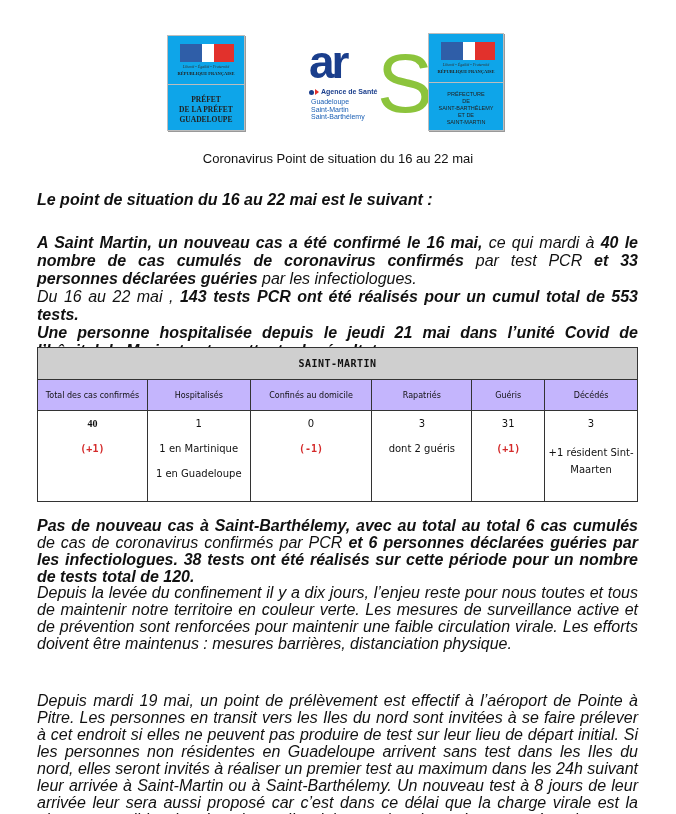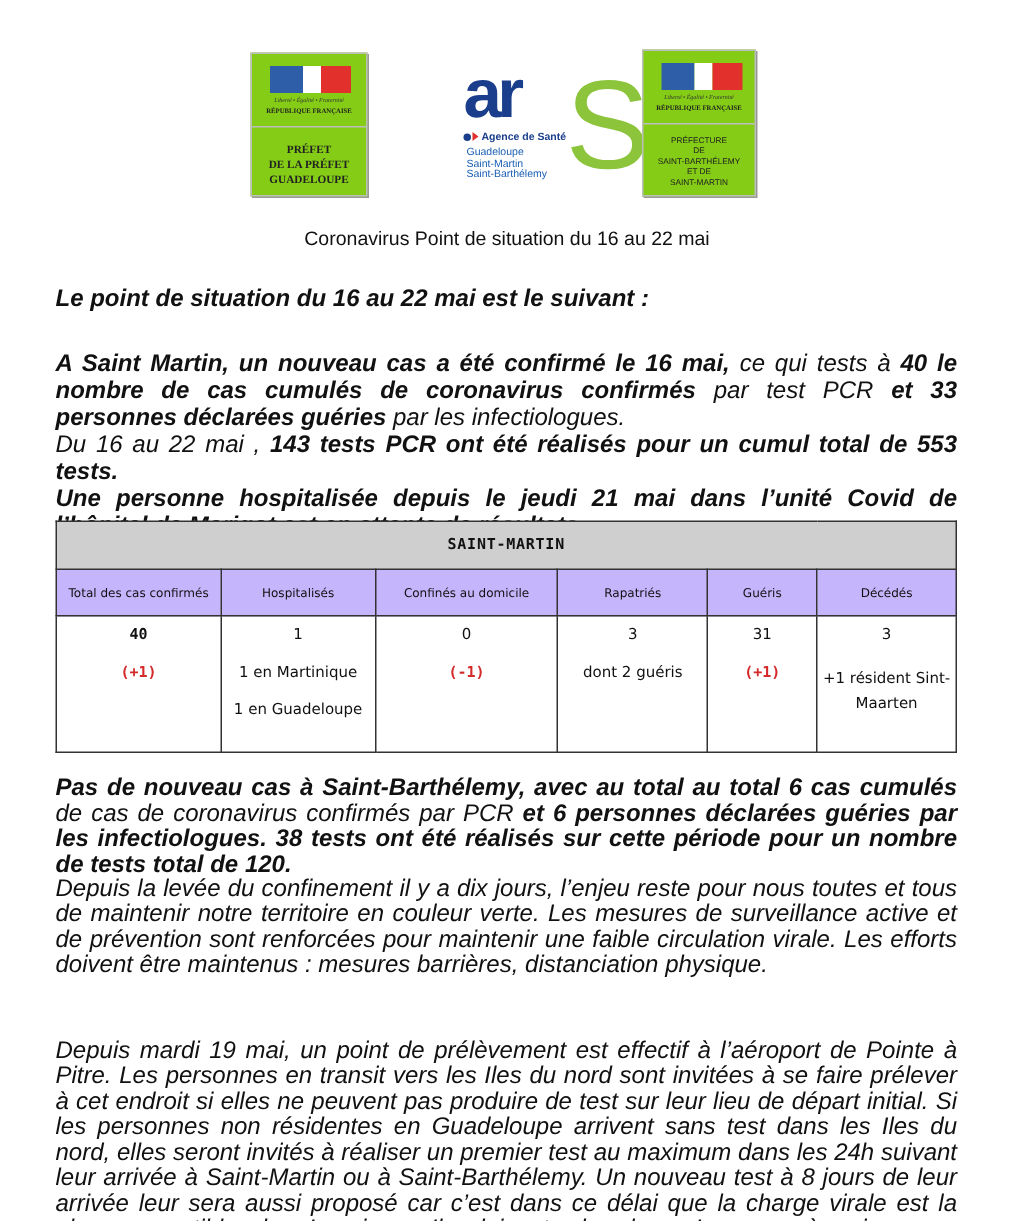--- a/index.html
+++ b/index.html
@@ -2,21 +2,21 @@
 <html><head>
   <meta charset="utf-8">
   <style>
     html, body { margin: 0; padding: 0; background: #ffffff; }
     body {
       width: 676px; height: 814px; position: relative; overflow: hidden;
       font-family: "Liberation Sans", sans-serif; color: #111;
     }
     
     .logo-box {
-      position: absolute; background: #84cc16;
+      position: absolute; background: #0ea5e9;
       border: 1px solid #bdbdbd; box-sizing: border-box;
       box-shadow: 1px 1px 0 #999;
     }
     .logo-left { left: 167px; top: 35px; width: 78px; height: 96px; }
     .logo-right { left: 428px; top: 33px; width: 76px; height: 98px; }
     .logo-top { height: 48px; border-bottom: 1px solid #bdbdbd; position: relative; }
     .flag { position: absolute; left: 12px; top: 8px; width: 54px; height: 18px; }
     .flag .blue { position: absolute; left: 0; top: 0; width: 22px; height: 18px; background: #2f5ea8; }
     .flag .white { position: absolute; left: 22px; top: 0; width: 12px; height: 18px; background: #fff; }
     .flag .red { position: absolute; left: 34px; top: 0; width: 20px; height: 18px; background: #e2312c; }
@@ -54,21 +54,21 @@
     
     table.sit {
       position: absolute; left: 37px; top: 347px; width: 601px;
       border-collapse: collapse; font-family: "DejaVu Sans", sans-serif;
     }
     table.sit td, table.sit th { border: 1px solid #333; padding: 0; text-align: center; }
     .t-head { background: #cfcfcf; height: 31px; font-family: "DejaVu Sans Mono", monospace; font-weight: bold; font-size: 10px; letter-spacing: 0.5px; }
     .t-cols th { background: #c4b5fd; height: 30px; font-weight: normal; font-size: 8px; }
     .t-vals td { vertical-align: top; height: 90px; font-size: 10px; line-height: 25px; padding-top: 4px; }
     .mono { font-family: "DejaVu Sans Mono", monospace; }
-    .mono.b { font-weight: bold; }
+    .mono.b { font-weight: bold; font-family: Liberation Serif, serif; }
     .red { color: #d42a2a; font-family: "DejaVu Sans Mono", monospace; font-weight: bold; }
     .wrap { line-height: 17px; display: inline-block; margin-top: 8px; }
   </style>
 </head>
 <body>
 
 <div class="logo-box logo-left">
   <div class="logo-top">
     <div class="flag">
       <div class="blue"></div>
@@ -115,21 +115,21 @@
     <div>ET DE</div>
     <div>SAINT-MARTIN</div>
   </div>
 </div>
 
 <div class="title">Coronavirus  Point de situation du 16 au 22 mai</div>
 
 <div class="p intro">Le point de situation du 16 au 22 mai est le suivant :</div>
 
 <div class="p sm-block">
-  <span class="b">A Saint Martin, un nouveau cas a été confirmé le 16 mai,</span><span> ce qui tests à </span><span class="b"> 40  le nombre de cas cumulés de coronavirus confirmés</span><span> par test PCR </span><span class="b">et 33 personnes déclarées guéries</span><span> par les infectiologues.</span><br>
+  <span class="b">A Saint Martin, un nouveau cas a été confirmé le 16 mai,</span><span> ce qui mardi à </span><span class="b"> 40  le nombre de cas cumulés de coronavirus confirmés</span><span> par test PCR </span><span class="b">et 33 personnes déclarées guéries</span><span> par les infectiologues.</span><br>
   <span>Du 16 au 22 mai , </span><span class="b">143 tests PCR ont été réalisés pour un cumul total de 553 tests.</span><br>
   <span class="b">Une personne hospitalisée depuis le jeudi 21 mai dans l’unité Covid de l’hôpital de Marigot est en attente de résultats.</span>
 </div>
 
 <table class="sit">
   <colgroup>
     <col style="width:110px">
       <col style="width:103px">
       <col style="width:122px">
       <col style="width:100px">

